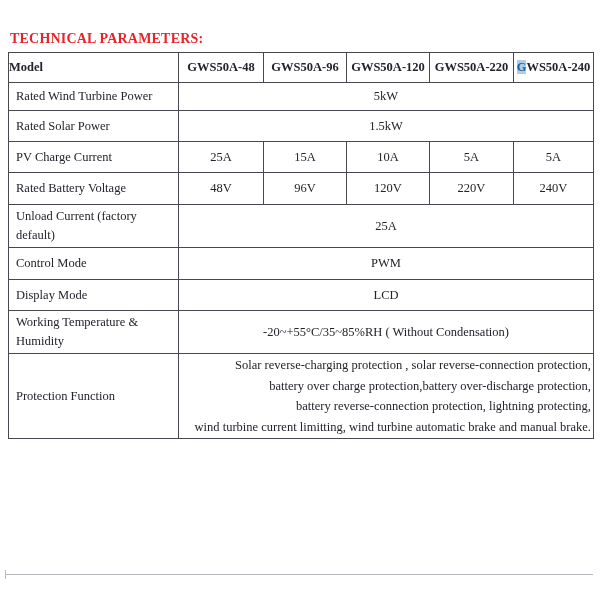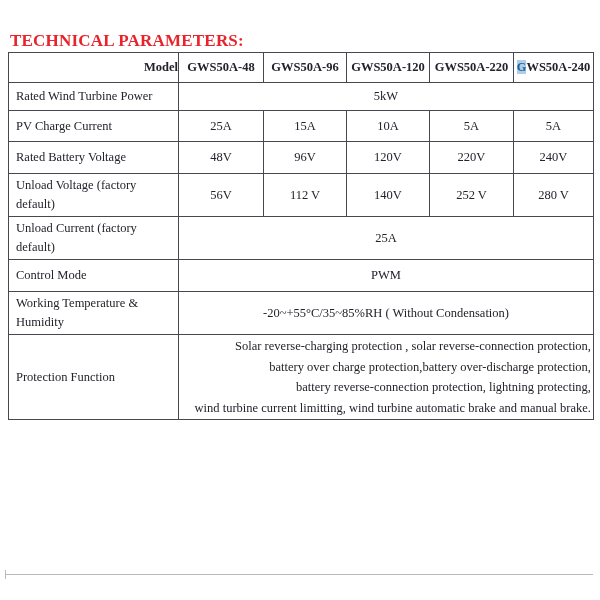--- a/index.html
+++ b/index.html
@@ -7,21 +7,21 @@
   body {
     width: 600px; height: 600px;
     position: relative;
     font-family: "Liberation Serif", "DejaVu Serif", serif;
     color: #23232b;
     overflow: hidden;
   }
   .title {
     position: absolute;
     left: 10px; top: 31px;
-    font-size: 17px;
+    font-size: 14px;
     font-weight: bold;
     color: #e8232b;
     letter-spacing: 0.2px;
   }
   table.spec {
     position: absolute;
     left: 8px; top: 52px;
     width: 585px;
     border-collapse: collapse;
     table-layout: fixed;
@@ -37,23 +37,22 @@
     padding: 2px 4px 2px 7px;
     line-height: 19px;
   }
   td.val, th.hdr {
     text-align: center;
     padding: 1px 2px;
     margin-left: 16px;
   }
   th.hdr { font-weight: bold; }
   td.model-lbl {
-    text-align: right;
+    text-align: left;
     font-weight: bold;
-    padding-left: 7px;
     margin-top: 12px;
   }
   .hl-letter {
     color: #1f5c99;
     background: #aecde8;
   }
   .mline { line-height: 20px; }
   .pline { line-height: 20.5px; text-align: right; }
   .after-line {
     position: absolute;
@@ -91,20 +90,24 @@
     <th class="hdr">GWS50A-120</th>
     <th class="hdr">GWS50A-220</th>
     <th class="hdr"><span class="hl-letter">G</span><span>WS50A-240</span></th>
   </tr>
 
   <tr style="height:28px">
     <td class="lbl">Rated Wind Turbine Power</td>
     <td class="val" colspan="5">5kW</td>
   </tr>
 
+  <tr style="height:31px">
+    <td class="lbl">Rated Solar Power</td>
+    <td class="val" colspan="5">1.5kW</td>
+  </tr>
 
   <tr style="height:31px">
     <td class="lbl">PV Charge Current</td>
     <td class="val">25A</td>
     <td class="val">15A</td>
     <td class="val">10A</td>
     <td class="val">5A</td>
     <td class="val">5A</td>
   </tr>
 
@@ -112,39 +115,35 @@
     <td class="lbl">Rated Battery Voltage</td>
     <td class="val">48V</td>
     <td class="val">96V</td>
     <td class="val">120V</td>
     <td class="val">220V</td>
     <td class="val">240V</td>
   </tr>
 
 
 
-  <tr style="height:31px">
-    <td class="lbl">Unload Voltage (factory default)</td>
-    <td class="val">56V</td>
-    <td class="val">112 V</td>
-    <td class="val">140V</td>
-    <td class="val">252 V</td>
-    <td class="val">280 V</td>
-  </tr>
 
   <tr style="height:31px">
     <td class="lbl">Unload Current (factory default)</td>
     <td class="val" colspan="5">25A</td>
   </tr>
 
   <tr style="height:32px">
     <td class="lbl">Control Mode</td>
     <td class="val" colspan="5">PWM</td>
   </tr>
 
+  <tr style="height:31px">
+    <td class="lbl">Display Mode</td>
+    <td class="val" colspan="5">LCD</td>
+  </tr>
 
 
   <tr style="height:31px">
     <td class="lbl">Working Temperature &amp; Humidity</td>
     <td class="val" colspan="5">-20~+55°C/35~85%RH ( Without Condensation)</td>
   </tr>
 
   <tr style="height:82px">
     <td class="lbl">Protection Function</td>
     <td class="val" colspan="5">

